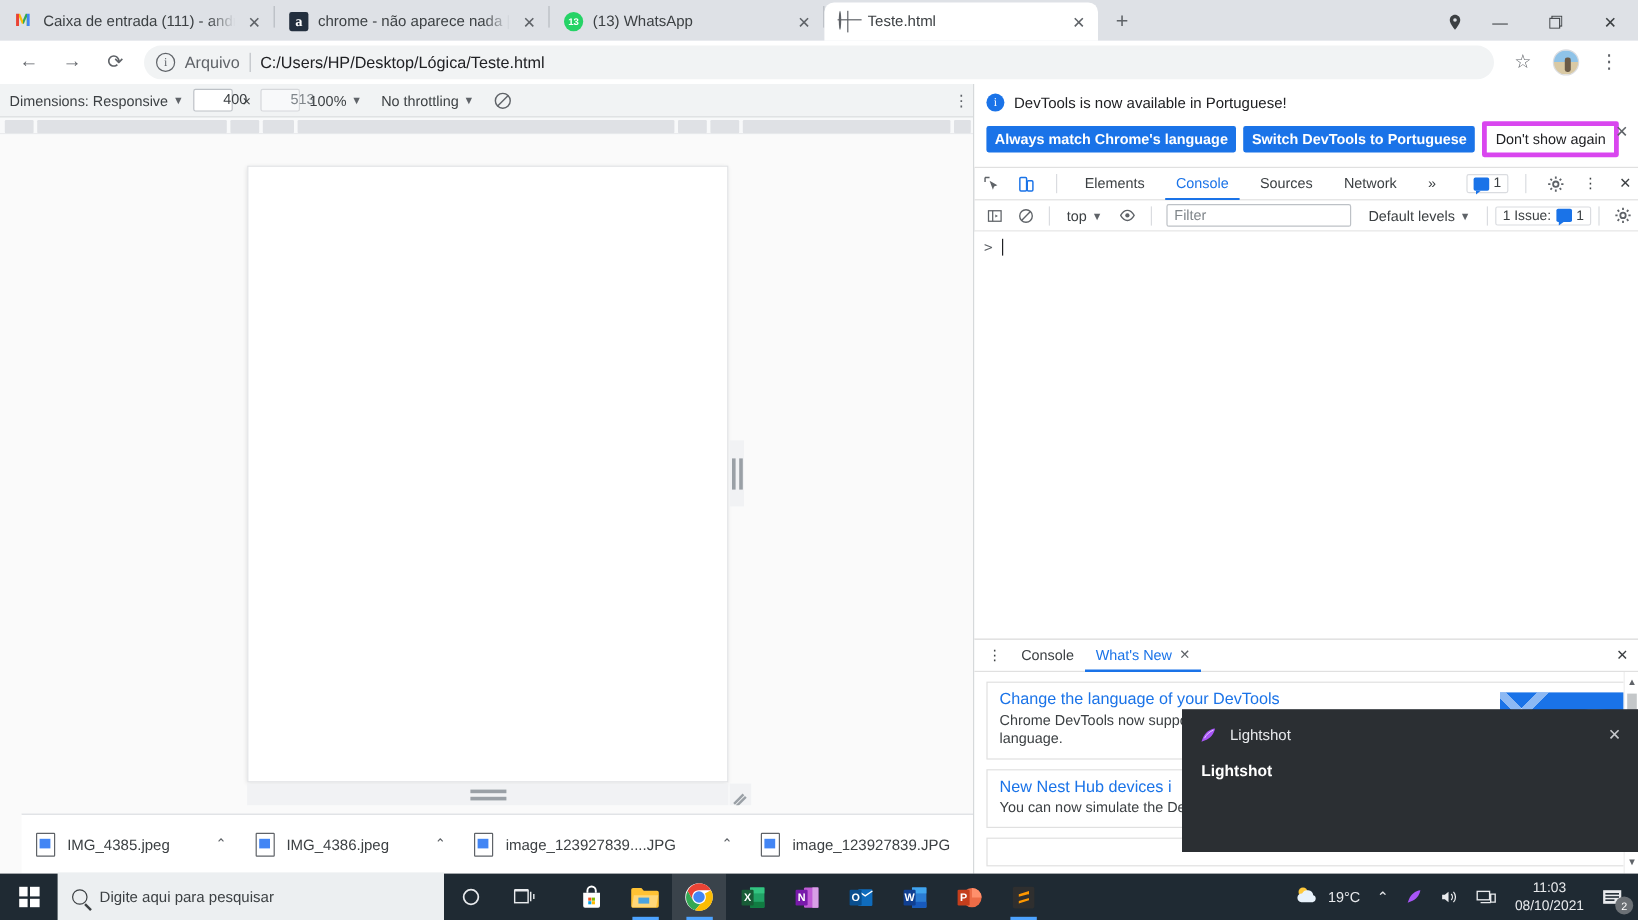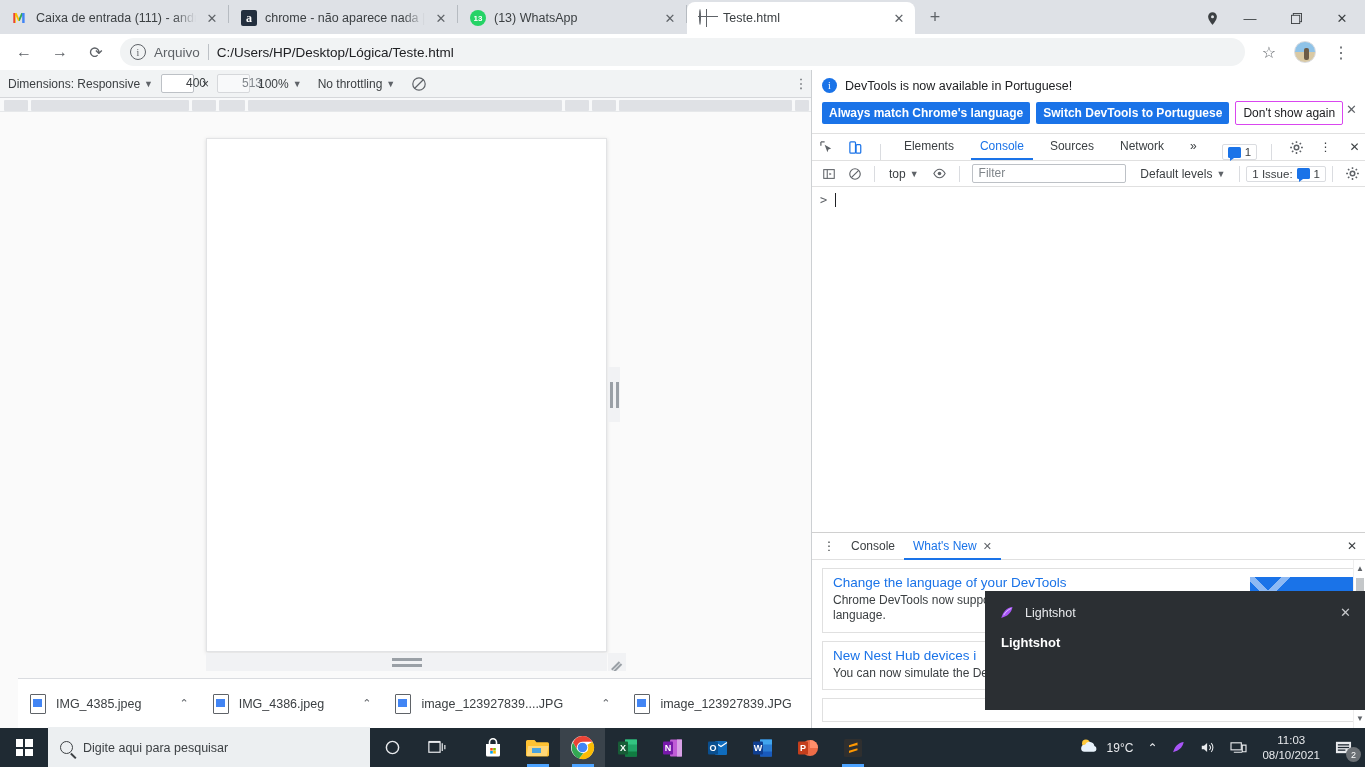--- a/index.html
+++ b/index.html
@@ -191,29 +191,29 @@
     display: flex; align-items: center; justify-content: center; font-size: 10px;
     font-family: "Liberation Serif", serif; flex: 0 0 15px;
   }
   .dt-infobar-row2 { display: flex; align-items: center; gap: 6px; margin-top: 8px; }
   .btn-primary {
     background: #1a73e8; color: #fff; border: none; border-radius: 2px;
     font-size: 12px; font-weight: bold; padding: 4px 7px; font-family: "Liberation Sans", sans-serif;
     white-space: nowrap;
   }
   .btn-secondary {
-    background: #fff; color: #202124; border: 1px solid #d946ef; border-radius: 2px;
+    background: #fff; color: #202124; border: 4px solid #d946ef; border-radius: 2px;
     font-size: 12px; padding: 4px 7px; font-family: "Liberation Sans", sans-serif; white-space: nowrap;
   }
   .infobar-close {
     position: absolute; right: 8px; top: 32px; font-size: 13px; color: #5f6368;
   }
 
   .dt-tabbar {
-    display: flex; align-items: flex-end; height: 27px;
+    display: flex; align-items: center; height: 27px;
     border-bottom: 1px solid #e0e0e0; font-size: 12px; color: #3c4043;
     padding-left: 4px; gap: 8px;
   }
   .dt-tool-icon { width: 26px; height: 26px; display: flex; align-items: center; justify-content: center; }
   .dt-vsep { width: 1px; height: 16px; background: #dadce0; margin: 0 6px; }
   .dt-panel-tab { padding: 0 9px; line-height: 26px; height: 27px; white-space: nowrap; }
   .dt-panel-tab.sel { color: #1a73e8; box-shadow: inset 0 -2px 0 #1a73e8; }
   .dt-spacer { flex: 1 1 auto; }
   .issue-chip {
     display: flex; align-items: center; gap: 4px; border: 1px solid #dadce0;

